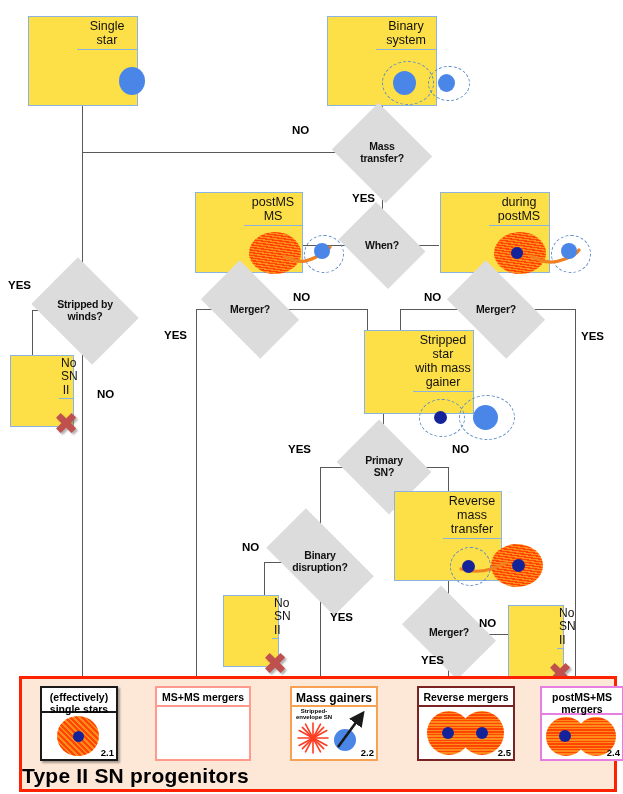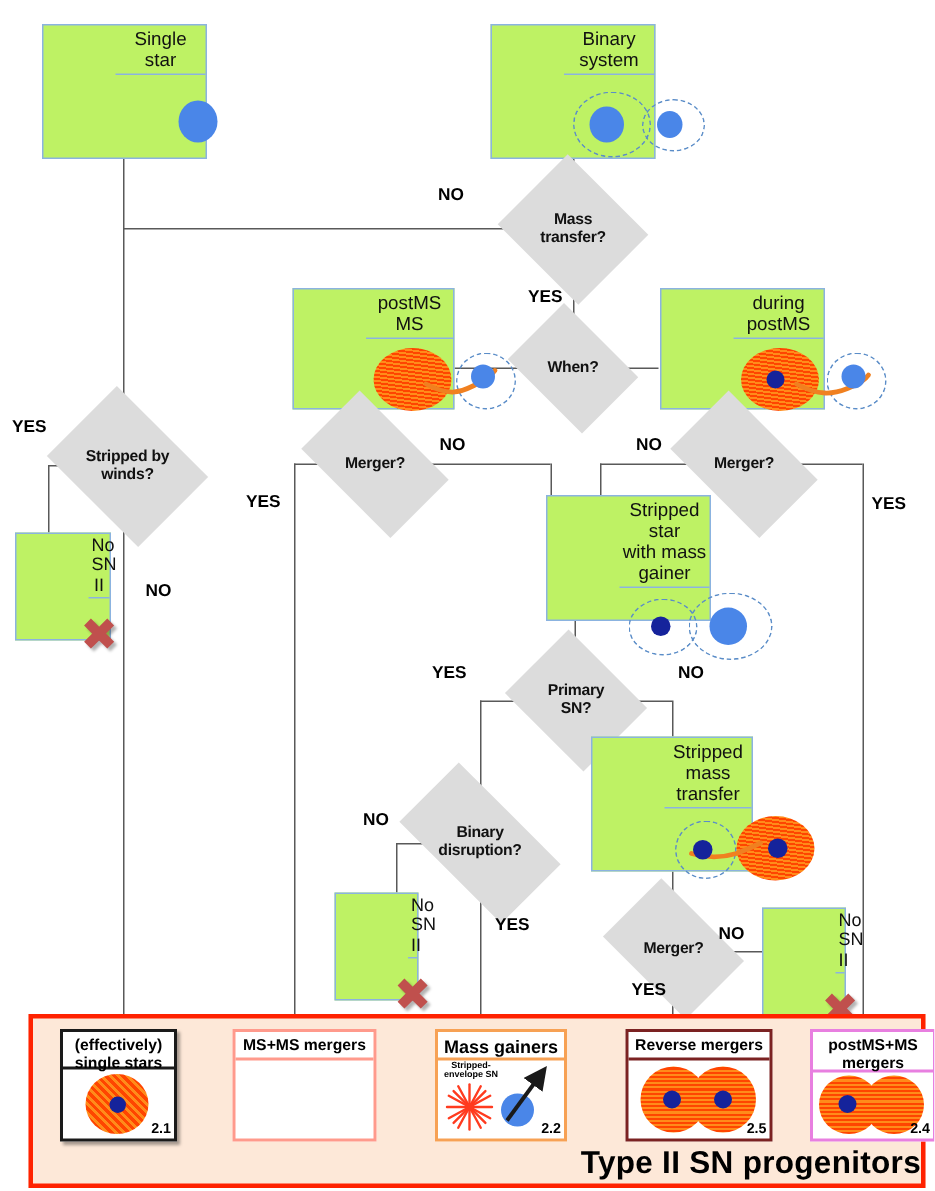--- a/index.html
+++ b/index.html
@@ -3,21 +3,21 @@
 <meta charset="utf-8">
 <style>
   html,body{margin:0;padding:0;background:#ffffff;}
   body{font-family:"Liberation Sans","DejaVu Sans",sans-serif;}
   #stage{position:relative;width:623px;height:794px;overflow:hidden;background:#fff;}
 
   
   .abs{position:absolute;box-sizing:border-box;}
 
   
-  .card{border:1px solid #8bb3e0;background:#bef264;box-sizing:border-box;padding-left:48px;}
+  .card{border:1px solid #8bb3e0;background:#fde047;box-sizing:border-box;padding-left:48px;}
   .card .cap{border-bottom:1px solid #8bb3e0;text-align:center;
              font-size:12.5px;color:#111;line-height:1.12;padding:2px 1px 2px;}
   .card .body{position:relative;width:100%;}
 
   
   .dia{position:absolute;display:flex;align-items:center;justify-content:center;}
   .dia .sh{position:absolute;inset:0;background:#dcdcdc;
            transform:rotate(45deg);}
   .dia .tx{position:relative;z-index:2;text-align:center;font-weight:bold;
            font-size:10.5px;color:#111;line-height:1.12;letter-spacing:-0.2px;}
@@ -51,21 +51,21 @@
        repeating-linear-gradient(45deg,#ff4500 0 2px,#ff8c1a 2px 4px);}
   .giantH{position:absolute;border-radius:50%;
      background:
        repeating-linear-gradient(0deg,#ff4500 0 1.4px,#ff8c1a 1.4px 2.8px);}
 
   
   .roche{position:absolute;border:1.2px dashed #5b8dc8;border-radius:50%;}
 
   
   #banner{position:absolute;border:3px solid #ff2200;background:#fde8d8;}
-  #banner .title{position:absolute;left:0;right:0;bottom:1px;text-align:right;
+  #banner .title{position:absolute;left:0;right:0;bottom:1px;text-align:left;
       font-weight:bold;font-size:21px;color:#000;letter-spacing:.2px;}
 
   .obox{position:absolute;box-sizing:border-box;background:#fff;}
   .obox .ocap{text-align:center;font-weight:bold;font-size:10.5px;color:#000;
       line-height:1.12;padding:4px 1px;box-sizing:border-box;}
   .obox .obody{position:relative;width:100%;box-sizing:border-box;}
   .onum{position:absolute;right:2px;bottom:0px;font-weight:bold;font-size:9.5px;color:#000;}
   .sublab{position:absolute;font-size:6px;font-weight:bold;color:#000;
       line-height:1.08;text-align:center;}
 </style>
@@ -231,21 +231,21 @@
     <div class="tx">
       <span>Primary</span><br>
       <span>SN?</span>
     </div>
   </div>
   <div class="lab" style="left:288px;top:443px;">YES</div>
   <div class="lab" style="left:452px;top:443px;">NO</div>
 
   <div class="card abs" style="left:394px;top:491px;width:108px;height:90px;">
     <div class="cap">
-      <span>Stripped mass</span><br>
+      <span>Reverse mass</span><br>
       <span>transfer</span>
     </div>
     <div class="body" style="height:54px;">
       <div class="roche" style="left:7px;top:8px;width:39px;height:37px;"></div>
       <div class="giant" style="left:48px;top:5px;width:52px;height:43px;"></div>
       <div class="dstar" style="left:69px;top:20px;width:13px;height:13px;"></div>
       <svg class="abs" style="left:0;top:0;width:108px;height:54px;" viewBox="0 0 108 54">
         <path d="M18 30 C 28 33, 38 33, 48 30 C 56 27, 60 25, 64 23" stroke="#f08020" stroke-width="3.2" fill="none" stroke-linecap="round"></path>
       </svg>
       <div class="dstar" style="left:19px;top:21px;width:13px;height:13px;"></div>

